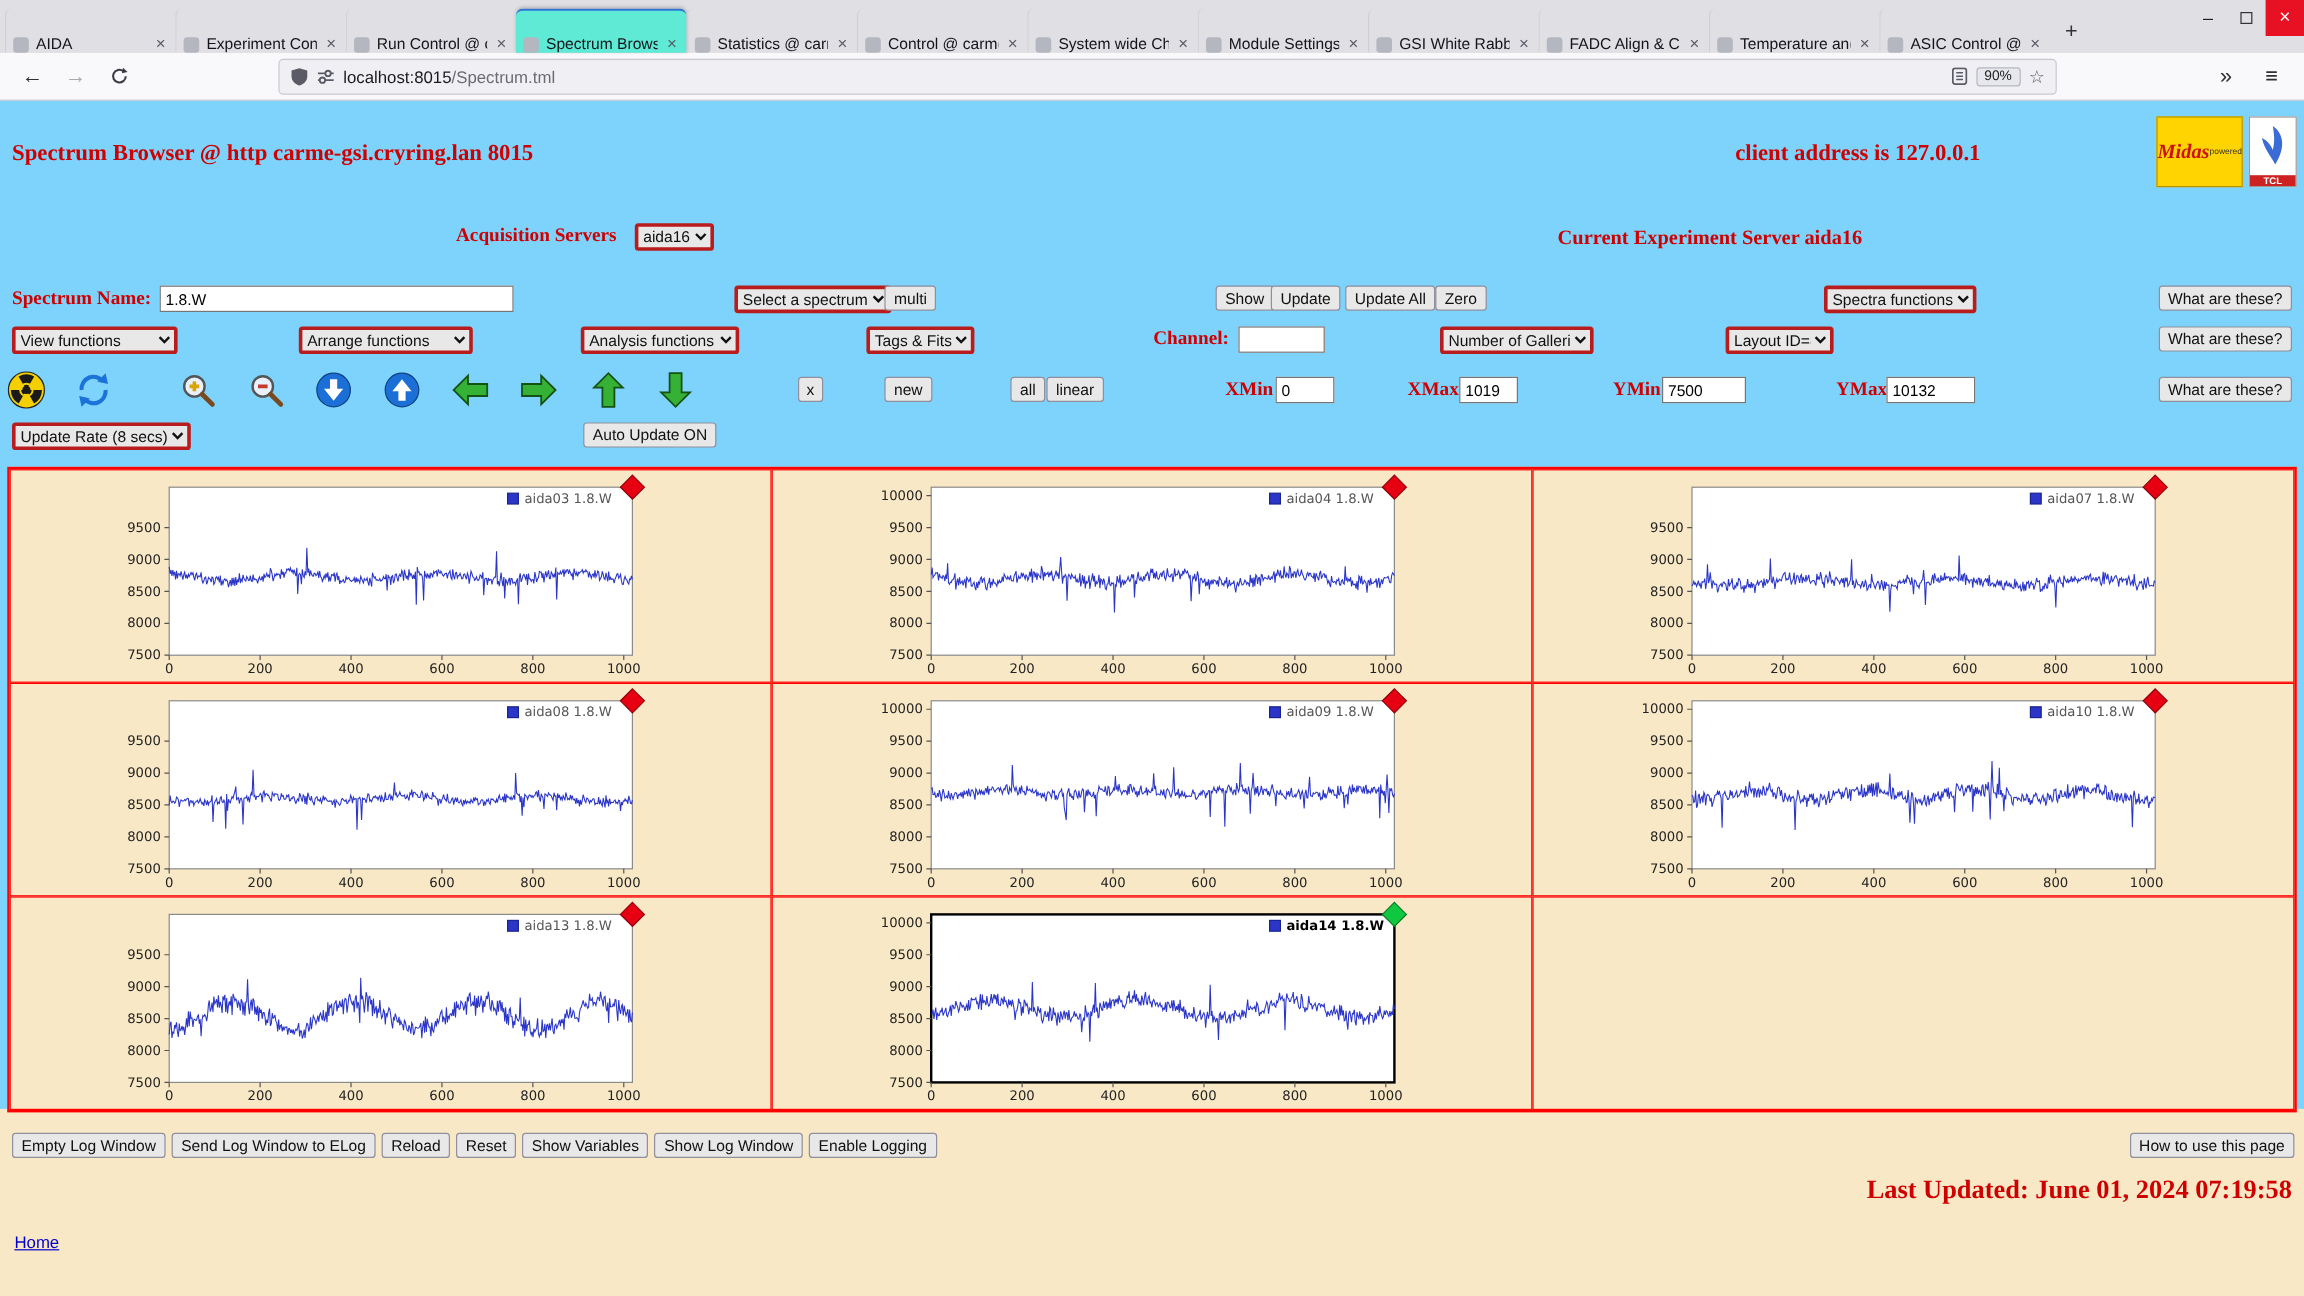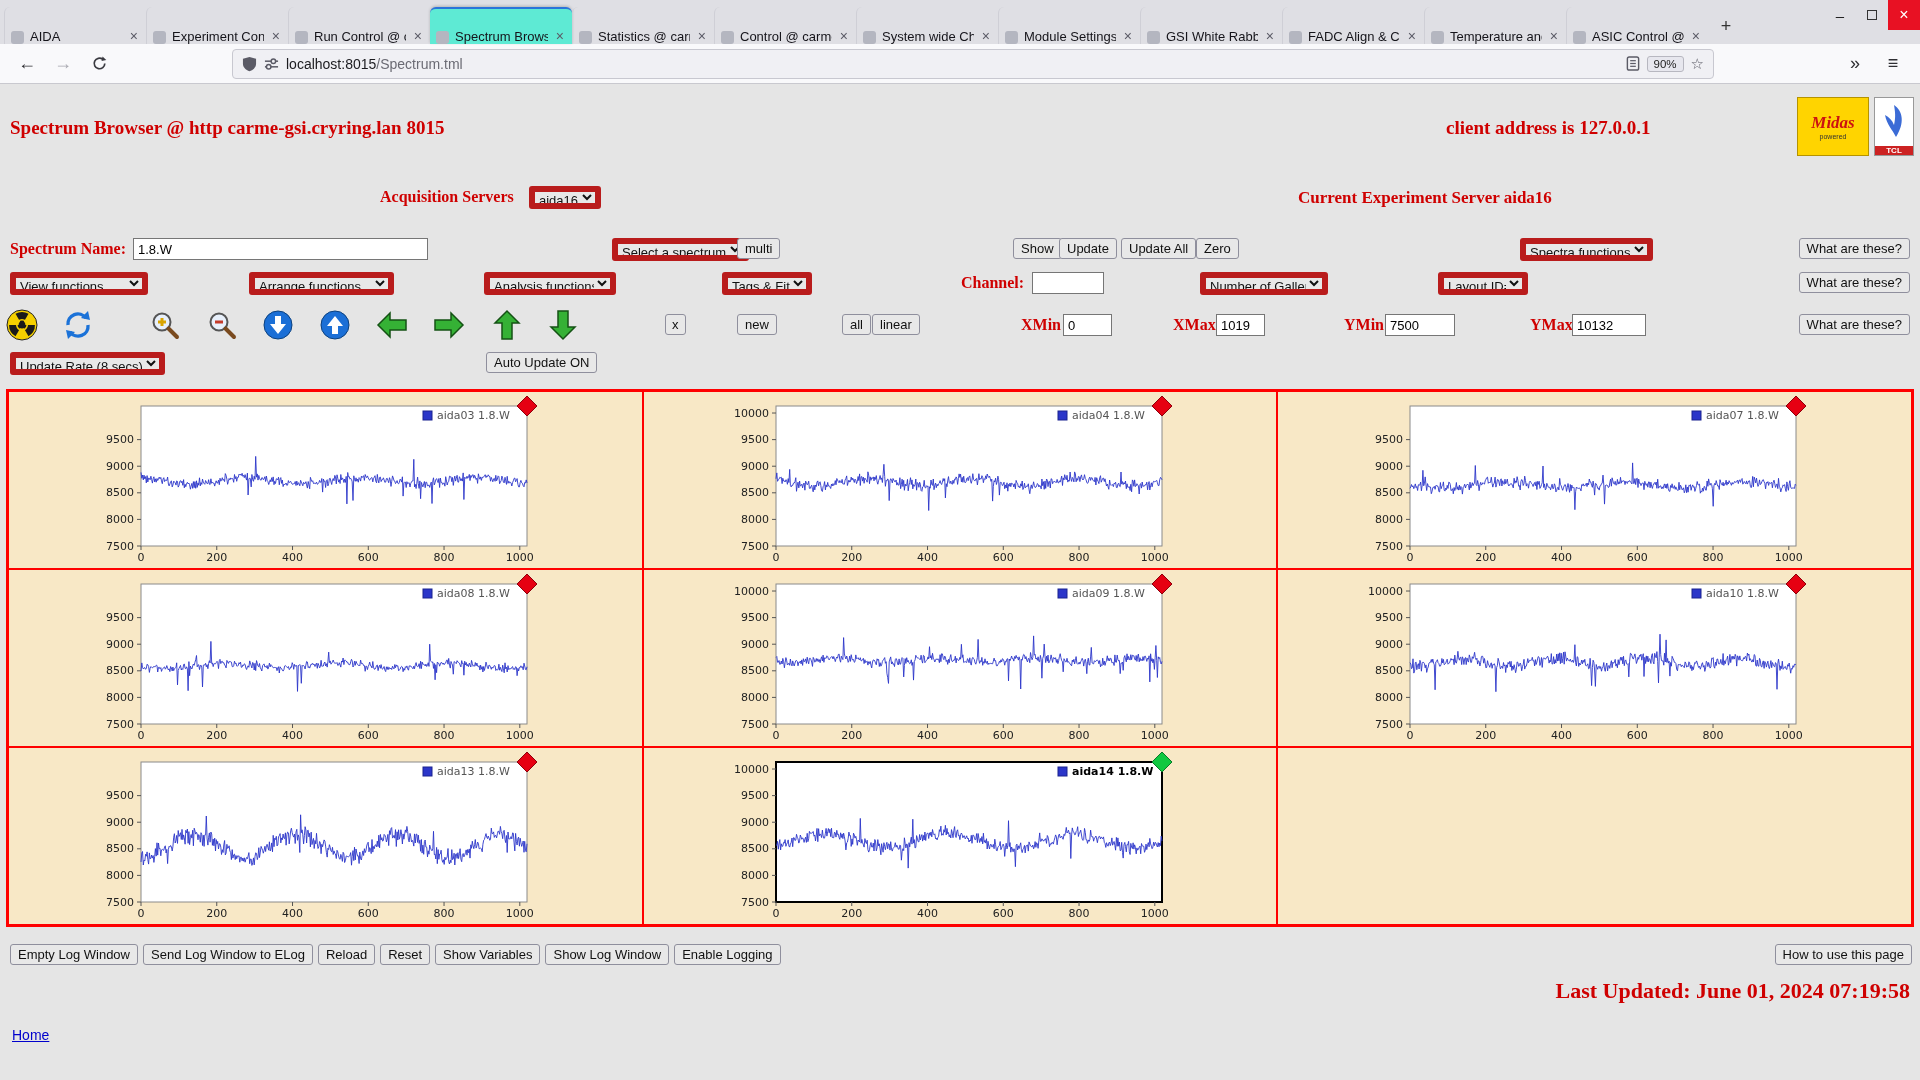--- a/index.html
+++ b/index.html
@@ -25,38 +25,38 @@
   .urlbar{width:1482px;height:30px;margin-left:112px;background:#f0f0f4;border:1px solid #c8c8d0;border-radius:4px;
           display:flex;align-items:center;gap:7px;padding:0 9px}
   .urltext{font-size:14px;color:#1b1b1f;white-space:nowrap}
   .urlpath{color:#6b6b74}
   .urlspacer{flex:1}
   .zoomchip{border:1px solid #b7b7c0;border-radius:3px;font-size:11.5px;padding:1px 6px;background:#e7e7ee;color:#222}
   .staricon{font-size:15px;color:#5b5b66}
   .rightnav{margin-left:auto;display:flex;gap:8px}
 
   
-  .page{position:relative;height:996px;background:#e5e5e5}
+  .page{position:relative;height:840px;background:#7dd3fc}
   .redserif{font-family:"Liberation Serif",serif;font-weight:bold;color:#cf0000}
   .hdr-title{position:absolute;left:10px;top:33px;font-size:19px}
   .hdr-client{position:absolute;left:1446px;top:33px;font-size:19px}
   .logos{position:absolute;right:6px;top:13px;display:flex;gap:5px}
-  .midaslogo{width:72px;height:59px;background:#ffd400;border:1px solid #b59300;display:flex;flex-direction:column;align-items:center;justify-content:center}
+  .midaslogo{width:72px;height:59px;background:#ffd400;border:1px solid #b59300;display:flex;align-items:center;justify-content:center}
   .midaslogo .m1{font-family:"Liberation Serif",serif;font-weight:bold;font-style:italic;color:#cc1111;font-size:17px}
   .midaslogo .m2{font-size:7px;color:#333}
   .tcllogo{width:40px;height:59px;background:#fff;border:1px solid #999;display:flex;flex-direction:column;align-items:center;justify-content:flex-end}
   .tclfeather{flex:1;display:flex;align-items:center}
   .tclband{width:100%;background:#cc2222;color:#fff;font-size:8px;text-align:center;font-weight:bold}
 
   .arow{position:absolute;left:0;right:0;height:30px}
   .arow .abs{position:absolute}
   .rlabel{font-family:"Liberation Serif",serif;font-weight:bold;color:#cf0000;font-size:16px;white-space:nowrap}
   .btn{font-size:13px;background:#e8e8e8;border:1px solid #8f8f9d;border-radius:3px;padding:2px 7px;color:#111;white-space:nowrap}
   .inp{font-size:13px;border:1px solid #767676;background:#fff;padding:1px 4px;height:22px}
-  select{font-size:13px;height:23px;border:6px solid #b91c1c;background:#e8e8e8;border-radius:3px;color:#111}
+  select{font-size:13px;height:23px;border:3px solid #b91c1c;background:#e8e8e8;border-radius:3px;color:#111}
   .icon32{width:32px;height:32px;display:inline-block}
 
   
   #grid{position:absolute;left:6px;right:6px;top:305px;border:2px solid #ff0000;display:grid;
         grid-template-columns:1fr 1fr 1fr;grid-auto-rows:178px;background:#f8e8c6}
   .cell{border:1px solid #ff0000;position:relative;overflow:hidden}
   .tick{font-size:11px;fill:#222;font-family:"DejaVu Sans",sans-serif}
   .legend{font-size:11px;fill:#555;font-family:"DejaVu Sans",sans-serif}
   .legend.selected{fill:#000;font-weight:bold}
 

